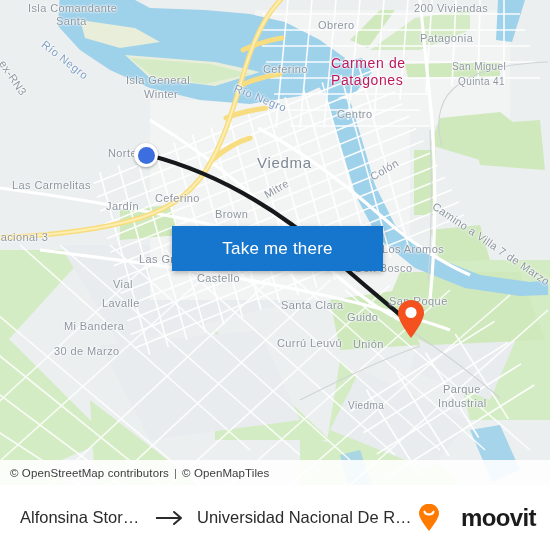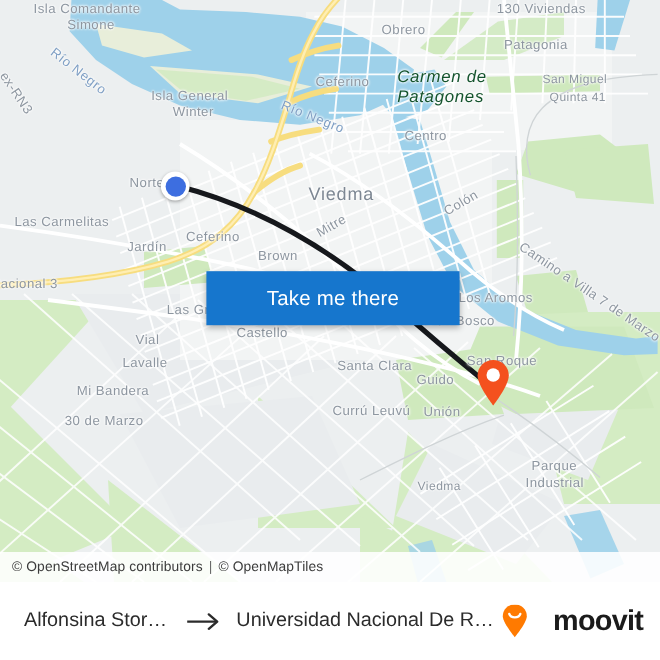--- a/index.html
+++ b/index.html
@@ -27,23 +27,22 @@
     font-size: 11px;
     letter-spacing: 0.4px;
     white-space: nowrap;
     text-shadow: 0 0 3px #fff, 0 0 2px #fff, 0 0 2px #fff;
     pointer-events: none;
   }
   .maplabel.city {
     font-size: 15px; color: #7d8793; letter-spacing: 0.7px;
   }
   .maplabel.city2 {
-    font-size: 14px; color: #14532d; letter-spacing: 0.6px; line-height: 16px;
+    font-size: 14px; color: #be185d; letter-spacing: 0.6px; line-height: 16px;
     text-align: center;
-    font-style: italic;
   }
   .maplabel.water {
     color: #7f9fc4; font-style: normal; font-size: 11px; letter-spacing: 0.6px;
   }
   .maplabel.road {
     color: #8d96a0; font-size: 11px;
   }
   .maplabel.small { font-size: 10px; }
 
   
@@ -332,23 +331,23 @@
           <path d="M 300,400 C 340,380 380,360 420,346"></path>
           <path d="M 410,330 C 440,350 470,372 500,398"></path>
         </g>
 
         <path d="M 148,155 C 215,172 276,208 330,255 C 358,280 382,300 404,318" stroke="#16181c" stroke-width="4.2" fill="none" stroke-linecap="round"></path>
       </g>
     </svg>
 
     <div id="map-labels">
         <div class="maplabel" style="left: 28px; top: 2px;">Isla Comandante</div>
-        <div class="maplabel" style="left: 56px; top: 15px;">Simone</div>
+        <div class="maplabel" style="left: 56px; top: 15px;">Santa</div>
         <div class="maplabel" style="left: 318px; top: 19px;">Obrero</div>
-        <div class="maplabel" style="left: 414px; top: 2px;">130 Viviendas</div>
+        <div class="maplabel" style="left: 414px; top: 2px;">200 Viviendas</div>
         <div class="maplabel" style="left: 420px; top: 32px;">Patagonia</div>
         <div class="maplabel water" style="left: 47px; top: 38px; transform: rotate(38deg); transform-origin: left top;">Río Negro</div>
         <div class="maplabel road" style="left: 7px; top: 58px; transform: rotate(56deg); transform-origin: left top;">ex-RN3</div>
         <div class="maplabel city2" style="left: 331px; top: 55px;">Carmen de</div>
         <div class="maplabel city2" style="left: 331px; top: 72px; text-align: right;">Patagones</div>
         <div class="maplabel small" style="left: 452px; top: 61px;">San Miguel</div>
         <div class="maplabel" style="left: 263px; top: 63px;">Ceferino</div>
         <div class="maplabel" style="left: 126px; top: 74px;">Isla General</div>
         <div class="maplabel" style="left: 144px; top: 88px;">Winter</div>
         <div class="maplabel small" style="left: 458px; top: 76px;">Quinta 41</div>

